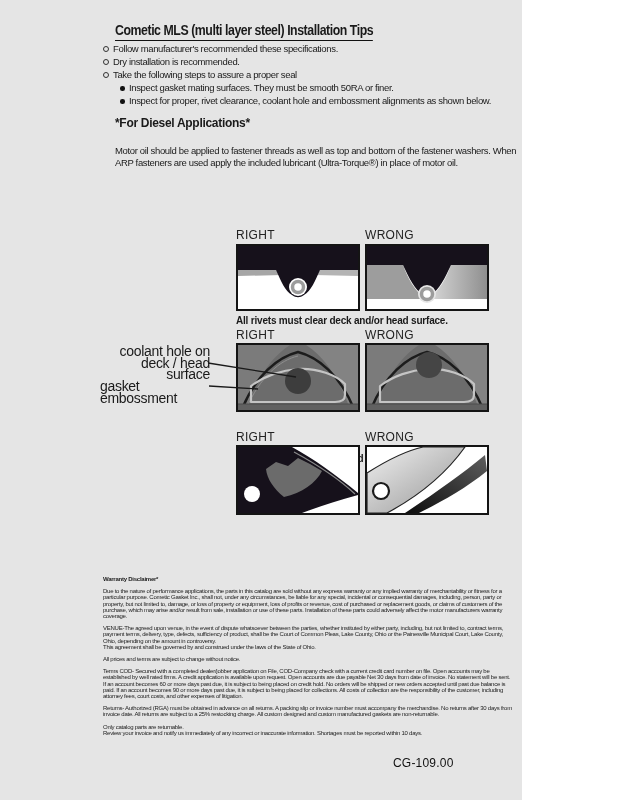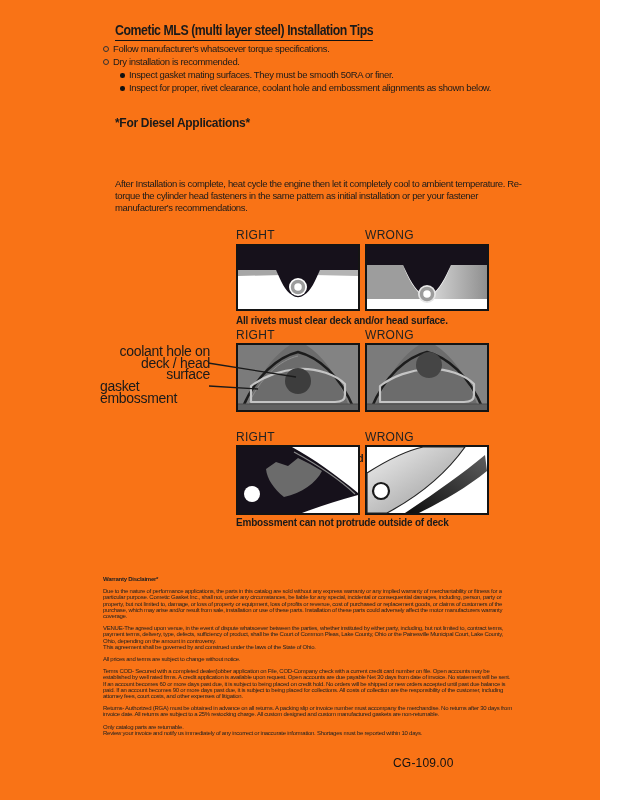--- a/index.html
+++ b/index.html
@@ -1,19 +1,19 @@
 <!DOCTYPE html>
 <html><head>
 <meta charset="utf-8">
 <style>
   html,body{margin:0;padding:0;background:#ffffff;}
   body{width:618px;height:800px;overflow:hidden;
        font-family:"Liberation Sans", sans-serif;color:#1a1a1a;
        -webkit-font-smoothing:antialiased;}
-  .page{position:relative;width:600px;height:800px;background:#f97316;}
+  .page{position:relative;width:522px;height:800px;background:#e5e5e5;}
 
   
   .title{position:absolute;left:115px;top:22px;font-size:14px;font-weight:bold;
          letter-spacing:-0.5px;white-space:nowrap;border-bottom:1.6px solid #111;
          padding-bottom:2px;transform:scaleX(0.88);transform-origin:left top;}
   .tips{position:absolute;left:103px;top:42px;width:430px;font-size:9.5px;
         letter-spacing:-0.35px;line-height:13px;}
   .tip{position:relative;padding-left:10px;}
   .tip .o-marker{position:absolute;left:0;top:4px;width:4px;height:4px;
         border:1px solid #333;border-radius:50%;}
@@ -54,38 +54,42 @@
 </head>
 <body>
 
 <div class="page">
 
   <div class="title">Cometic MLS (multi layer steel) Installation Tips</div>
 
   <div class="tips">
     <div class="tip">
       <span class="o-marker"></span>
-      <span>Follow manufacturer's whatsoever torque specifications.</span>
+      <span>Follow manufacturer's recommended these specifications.</span>
     </div>
     <div class="tip">
       <span class="o-marker"></span>
       <span>Dry installation is recommended.</span>
     </div>
+    <div class="tip">
+      <span class="o-marker"></span>
+      <span>Take the following steps to assure a proper seal</span>
+    </div>
     <div class="subtip">
       <span class="f-marker"></span>
       <span>Inspect gasket mating surfaces.  They must be smooth 50RA or finer.</span>
     </div>
     <div class="subtip">
       <span class="f-marker"></span>
       <span>Inspect for proper, rivet clearance, coolant hole and embossment alignments as shown below.</span>
     </div>
   </div>
 
   <div class="diesel-h">*For Diesel Applications*</div>
-  <p class="para p-retorque">After Installation is complete, heat cycle the engine then let it completely cool to ambient temperature. Re-torque the cylinder head fasteners in the same pattern as initial installation or per your fastener manufacturer's recommendations.</p>
+  <p class="para p-oil">Motor oil should be applied to fastener threads as well as top and bottom of the fastener washers. When ARP fasteners are used apply the included lubricant (Ultra-Torque®) in place of motor oil.</p>
 
   <div class="dlabel" style="left:236px;top:228px;">RIGHT</div>
   <div class="dlabel" style="left:365px;top:228px;">WRONG</div>
 
   <svg class="panel" style="left:236px;top:244px;" width="124" height="67" viewBox="0 0 124 67">
     <rect x="1" y="1" width="122" height="65" fill="#ffffff" stroke="#141414" stroke-width="2"></rect>
     <path d="M2,26 L40,26 L46,31 L2,32 Z" fill="#a6a6a6"></path>
     <path d="M122,26 L84,26 L78,31 L122,32 Z" fill="#b4b4b4"></path>
     <path d="M2,2 H122 V26 H84 C79,37 75,47 68,51 C64,54 60,54 56,51 C49,47 45,37 40,26 H2 Z" fill="#16111b"></path>
     <circle cx="62" cy="43" r="9" fill="#ffffff"></circle>
@@ -172,21 +176,20 @@
           <stop offset="1" stop-color="#5e5e5e"></stop>
       </linearGradient>
     </defs>
     <rect x="1" y="1" width="122" height="68" fill="#ffffff" stroke="#141414" stroke-width="2"></rect>
     <path d="M2,28 C24,14 44,5 58,2 L100,2 C80,30 52,52 22,68 L2,68 Z" fill="url(#g-band)" stroke="#222222" stroke-width="1.2"></path>
     <path d="M40,68 C70,48 96,30 120,10 L122,26 C100,44 74,58 54,68 Z" fill="url(#g-sliver)"></path>
     <circle cx="16" cy="46" r="8" fill="#ffffff" stroke="#1a1a1a" stroke-width="2.2"></circle>
   </svg>
 
   <div class="dcaption" style="top:517px;">
-    <div>Embossment can not protrude outside of deck</div>
   </div>
 
   <div class="legal">
     <p class="lh">Warranty Disclaimer*</p>
     <p class="lp gap">Due to the nature of performance applications, the parts in this catalog are sold without any express warranty or any implied warranty of merchantability or fitness for a particular purpose.  Cometic Gasket Inc., shall not, under any circumstances, be liable for any special, incidental or consequential damages, including, person, party or property, but not limited to, damage, or loss of property or equipment, loss of profits or revenue, cost of purchased or replacement goods, or claims of customers of the purchase, which may arise and/or result from sale, installation or use of these parts.  Installation of these parts could adversely affect the motor manufacturers warranty coverage.</p>
     <p class="lp gap">VENUE-The agreed upon venue, in the event of dispute whatsoever between the parties, whether instituted by either party, including, but not limited to, contract terms, payment terms, delivery, type, defects, sufficiency of product, shall be the Court of Common Pleas, Lake County, Ohio or the Painesville Municipal Court, Lake County, Ohio, depending on the amount in controversy.</p>
     <p class="lp">This agreement shall be governed by and construed under the laws of the State of Ohio.</p>
     <p class="lp gap">All prices and terms are subject to change without notice.</p>
     <p class="lp gap">Terms COD- Secured with a completed dealer/jobber application on File, COD-Company check with a current credit card number on file.  Open accounts may be established by well rated firms.  A credit application is available upon request.  Open accounts are due payable Net 30 days from date of invoice.  No statement will be sent.  If an account becomes 60 or more days past due, it is subject to being placed on credit hold.  No orders will be shipped or new orders accepted until past due balance is paid.  If an account becomes 90 or more days past due, it is subject to being placed for collections.  All costs of collection are the responsibility of the customer, including attorney fees, court costs, and other expenses of litigation.</p>
     <p class="lp gap">Returns- Authorized (RGA) must be obtained in advance on all returns.  A packing slip or invoice number must accompany the merchandise.  No returns after 30 days from invoice date.  All returns are subject to a 25% restocking charge.  All custom designed and custom manufactured gaskets are non-returnable.</p>

